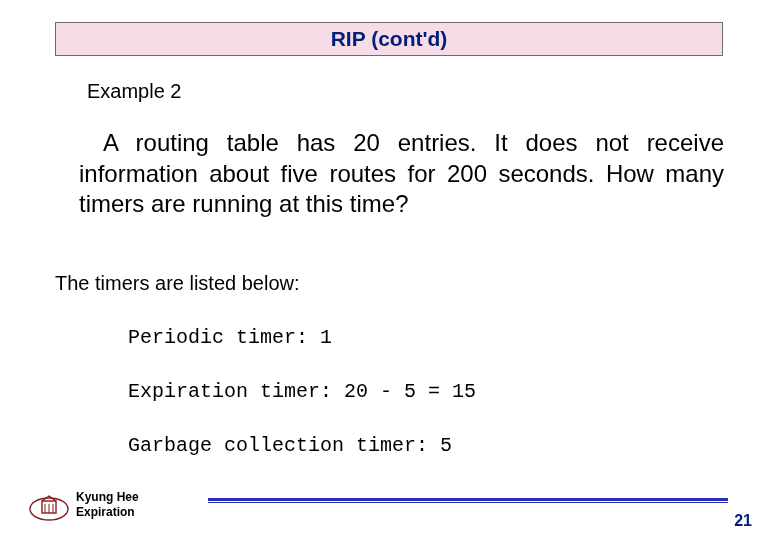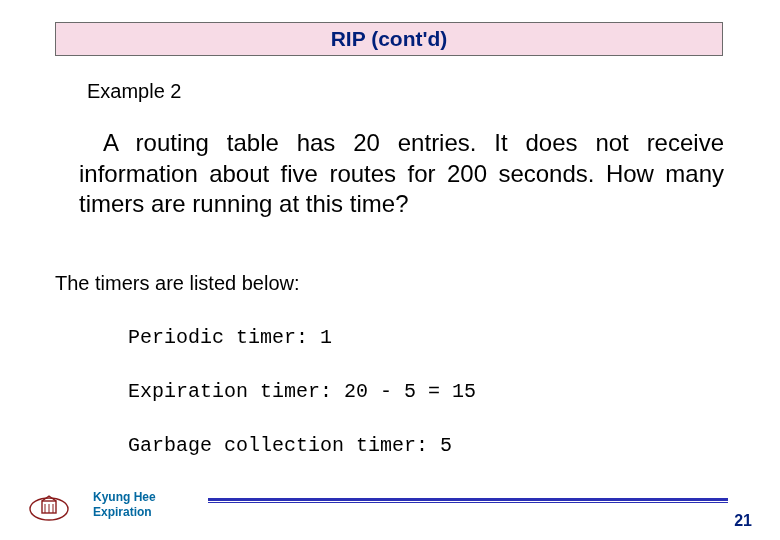--- a/index.html
+++ b/index.html
@@ -68,25 +68,25 @@
   .t3 { top: 434px; }
   .footer-logo {
     position: absolute;
     left: 28px;
     top: 493px;
     width: 42px;
     height: 28px;
   }
   .footer-uni {
     position: absolute;
-    left: 93px;
+    left: 76px;
     top: 490px;
     font-size: 12px;
     font-weight: bold;
-    color: #0369a1;
+    color: #000000;
     line-height: 1.25;
   }
   .footer-rule {
     position: absolute;
     left: 208px;
     top: 498px;
     width: 520px;
     height: 0;
     border-top: 3px solid #2a2fb5;
     border-bottom: 1px solid #2a2fb5;

